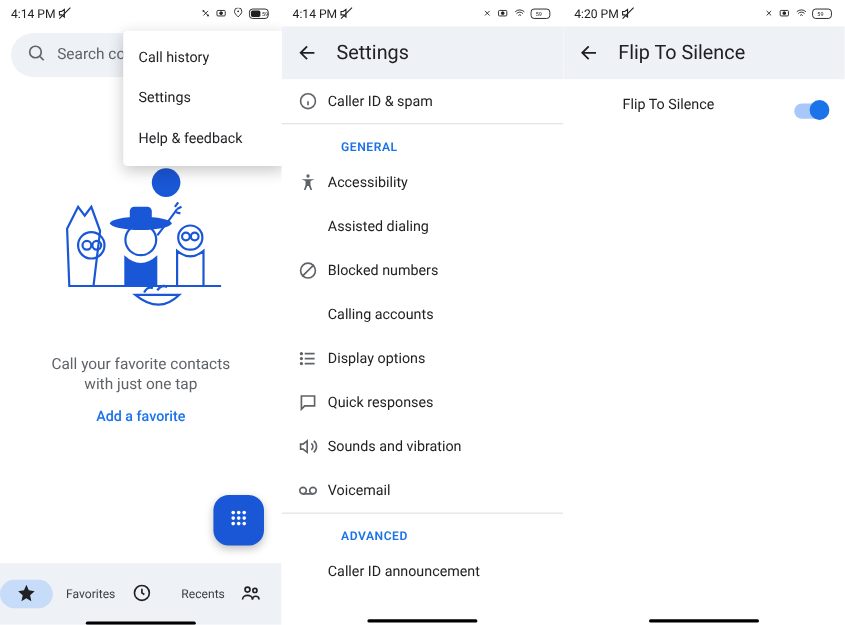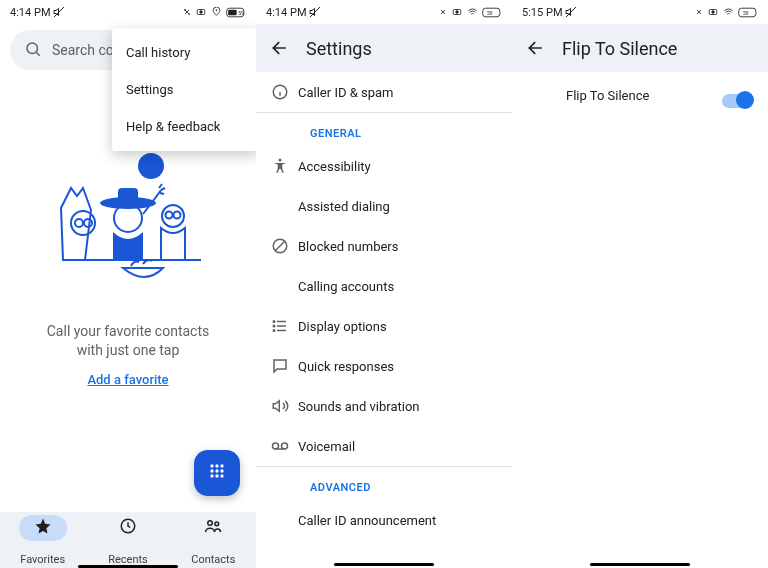--- a/index.html
+++ b/index.html
@@ -10,24 +10,24 @@
   .status-right { display: flex; align-items: center; gap: 3px; font-size: 12px; }
   .sicon { display: inline-flex; }
 
   
   .search-pill { margin: 6px 10px; height: 40px; background: #eef1f6; border-radius: 22px; display: flex; align-items: center; padding: 0 14px; gap: 10px; color: #5f6368; font-size: 14px; }
   .menu-pop { position: absolute; top: 28px; left: 112px; width: 147px; background: #fff; box-shadow: 0 4px 14px rgba(0,0,0,0.22); border-radius: 4px; padding: 6px 0; z-index: 5; }
   .menu-item { padding: 11px 14px; font-size: 13px; color: #202124; cursor: pointer; }
   .illus-wrap { display:flex; justify-content:center; margin-top: 78px; }
   .illus { width: 190px; height: 140px; position: relative; }
   .empty-text { text-align: center; color: #5f6368; font-size: 14px; line-height: 1.35; margin-top: 34px; padding: 0 24px; }
-  .add-fav { text-align: center; color: #1a73e8; font-size: 13px; font-weight: 500; margin-top: 12px; cursor: pointer; text-decoration: underline; }
+  .add-fav { text-align: center; color: #1a73e8; font-size: 13px; font-weight: 500; margin-top: 12px; cursor: pointer; }
   .fab { position: absolute; right: 16px; bottom: 72px; width: 46px; height: 46px; border-radius: 14px; background: #1a57d6; display: flex; align-items: center; justify-content: center; box-shadow: 0 3px 8px rgba(0,0,0,0.25); cursor: pointer; }
   .bottom-nav { position: absolute; bottom: 0; left: 0; right: 0; height: 56px; background: #eef1f6; display: flex; justify-content: space-around; align-items: center; }
-  .nav-item { display: flex; flex-direction: column; align-items: center; gap: 12px; font-size: 11px; color: #3c4043; cursor: pointer; }
+  .nav-item { display: flex; flex-direction: row; align-items: center; gap: 12px; font-size: 11px; color: #3c4043; cursor: pointer; }
   .nav-icon-wrap { width: 48px; height: 26px; border-radius: 14px; display:flex; align-items:center; justify-content:center; }
   .nav-item.active .nav-icon-wrap { background: #c6dcf8; }
   .nav-ind { position:absolute; bottom:0; left:50%; transform:translateX(-50%); width:100px; height:3px; background:#000; border-radius:2px; }
 
   
   .app-bar { height: 48px; background: #eef1f6; display: flex; align-items: center; gap: 16px; padding: 0 14px; }
   .app-title { font-size: 18px; font-weight: 400; color: #202124; }
   .back-btn { cursor:pointer; display:flex; }
   .list { }
   .row { display: flex; align-items: center; height: 40px; padding: 0 14px; gap: 8px; cursor: pointer; }
@@ -303,21 +303,21 @@
       <span class="rlabel">Caller ID announcement</span>
     </div>
 
   </div>
   <div class="nav-ind" style="bottom:2px"></div>
 </div>
 
 <div class="panel">
   <div class="status-bar">
     <div class="status-left">
-      <span>5:15 PM</span>
+      <span>4:20 PM</span>
       <span class="sicon">
           <svg width="12" height="12" viewBox="0 0 24 24" fill="none" stroke="#222" stroke-width="2">
             <path d="M11 5 6 9H2v6h4l5 4V5z"></path>
             <line x1="22" y1="2" x2="2" y2="22"></line>
           </svg>
         </span>
     </div>
     <div class="status-right">
       <svg width="10" height="10" viewBox="0 0 24 24" fill="#222">
           <path d="M7 7l10 10M17 7L7 17" stroke="#222" stroke-width="2"></path>

